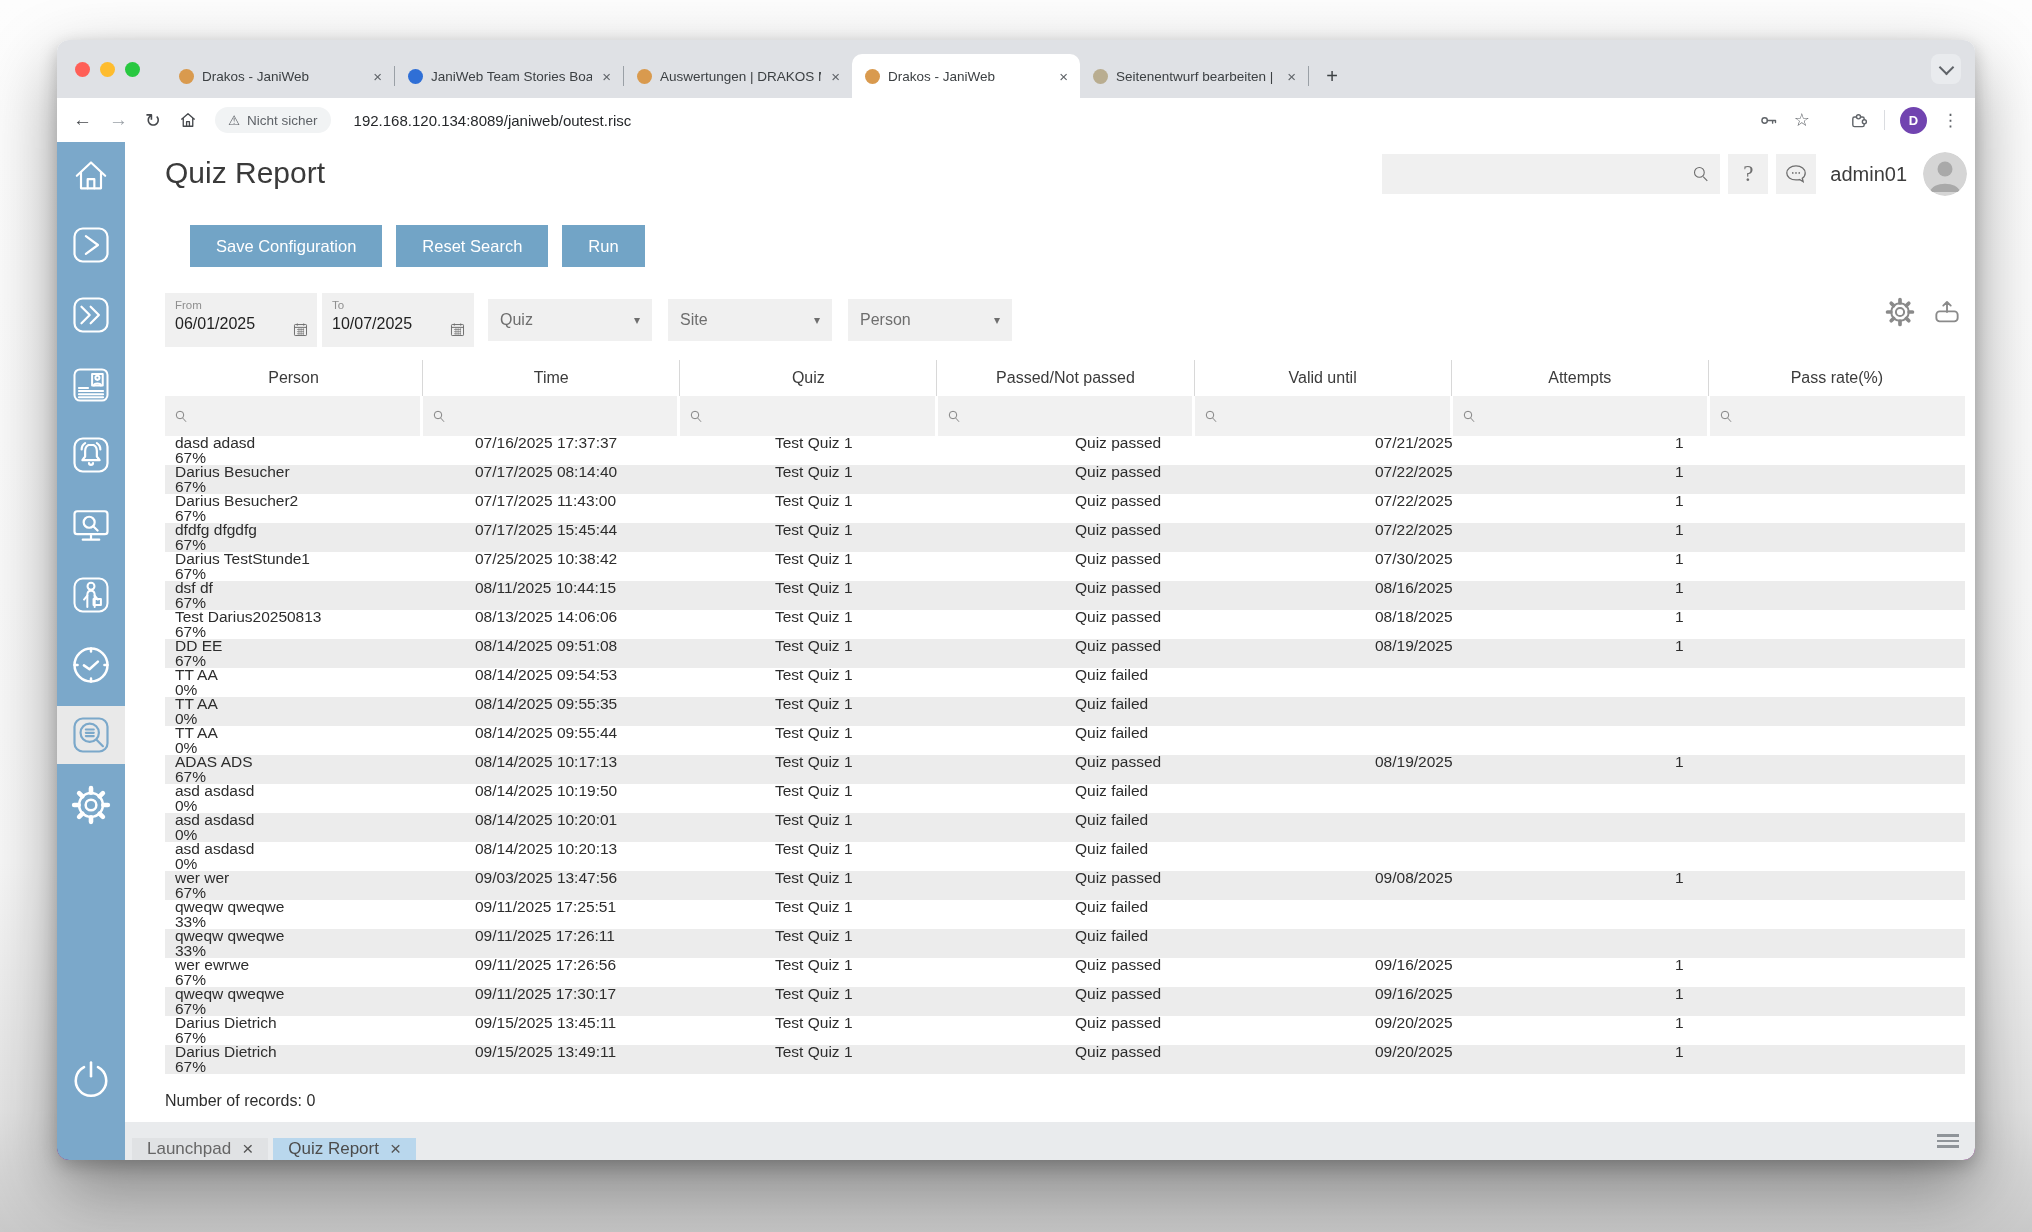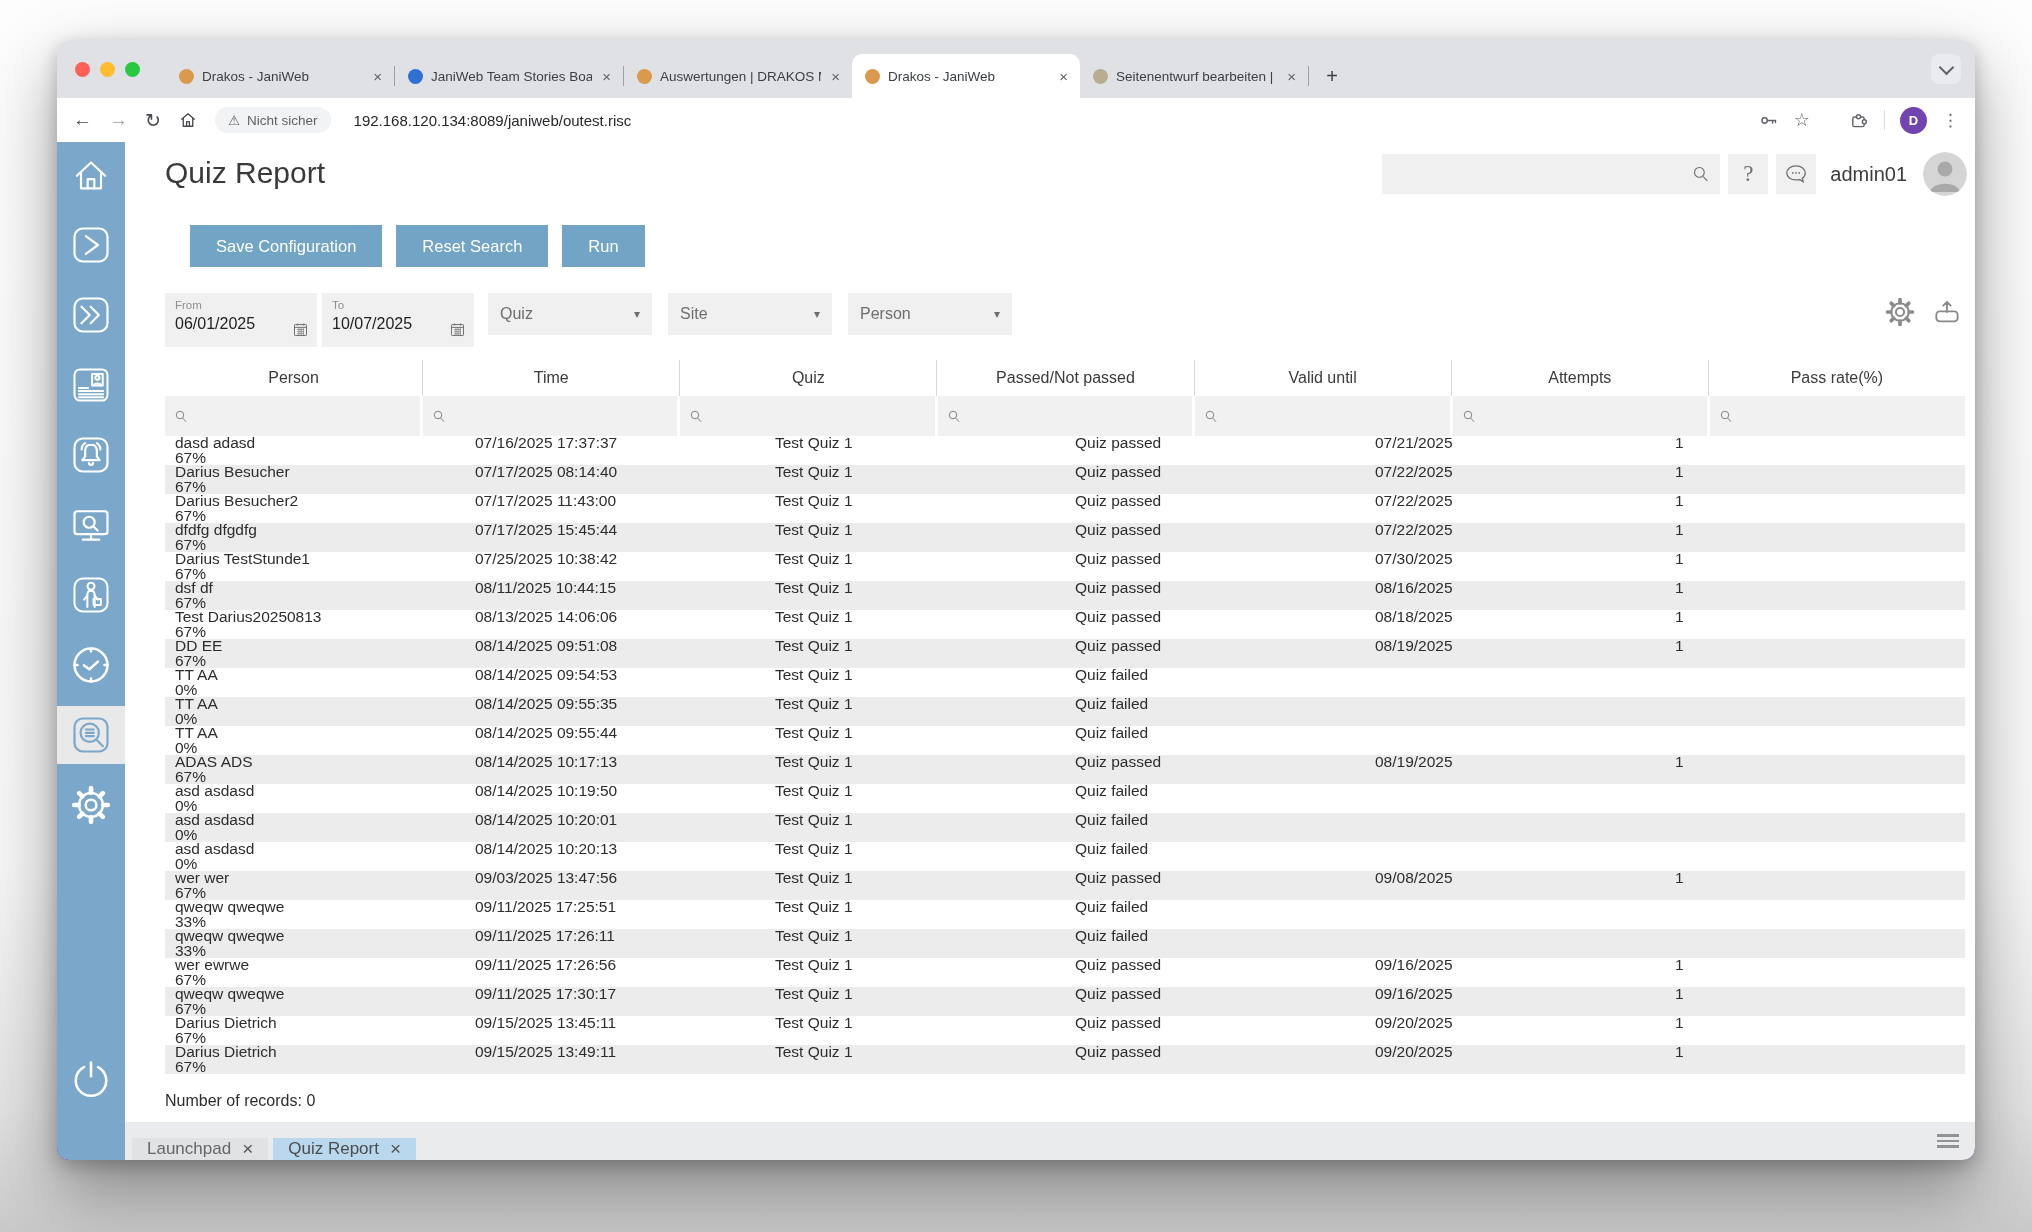--- a/index.html
+++ b/index.html
@@ -55,21 +55,21 @@
   .gsearch{width:338px;height:40px;background:#f0f0f0;display:flex;align-items:center;
     justify-content:flex-end;padding-right:10px;box-sizing:border-box;}
   .gsearch input{border:none;background:transparent;outline:none;flex:1;height:100%;font-size:15px;padding:0 10px;}
   .sqbtn{width:40px;height:40px;background:#f0f0f0;display:flex;align-items:center;justify-content:center;
     font-size:23px;color:#6f6f6f;}
   .username{font-size:20px;color:#3c3c3c;margin:0 8px 0 6px;}
   .uavatar{width:44px;height:44px;border-radius:50%;overflow:hidden;flex:none;}
   .btnrow{position:absolute;left:40px;top:83px;display:flex;gap:14px;padding-left:25px;}
   .bluebtn{height:42px;background:#72a4c6;color:#fff;border:none;font-size:16.5px;
     font-family:"Liberation Sans",sans-serif;padding:0 26px;cursor:pointer;}
-  .filterrow{position:absolute;left:40px;top:151px;display:flex;align-items:flex-start;gap:14px;}
+  .filterrow{position:absolute;left:40px;top:151px;display:flex;align-items:center;gap:14px;}
   .datebox{width:152px;height:54px;background:#f0f0f0;position:relative;box-sizing:border-box;padding:6px 10px;}
   .datebox .lbl{font-size:11.5px;color:#8f8f8f;}
   .datebox .val{font-size:16px;color:#222;margin-top:4px;}
   .datebox svg{position:absolute;right:8px;bottom:9px;}
   .datebox.first{margin-right:-9px;}
   .dropdown{width:164px;height:42px;background:#f0f0f0;display:flex;align-items:center;
     padding:0 12px;box-sizing:border-box;font-size:16px;color:#6e6e6e;}
   .dropdown .caret{margin-left:auto;font-size:12px;color:#6e6e6e;}
   .tabletools{position:absolute;top:153px;right:12px;display:flex;align-items:center;gap:14px;}
   

